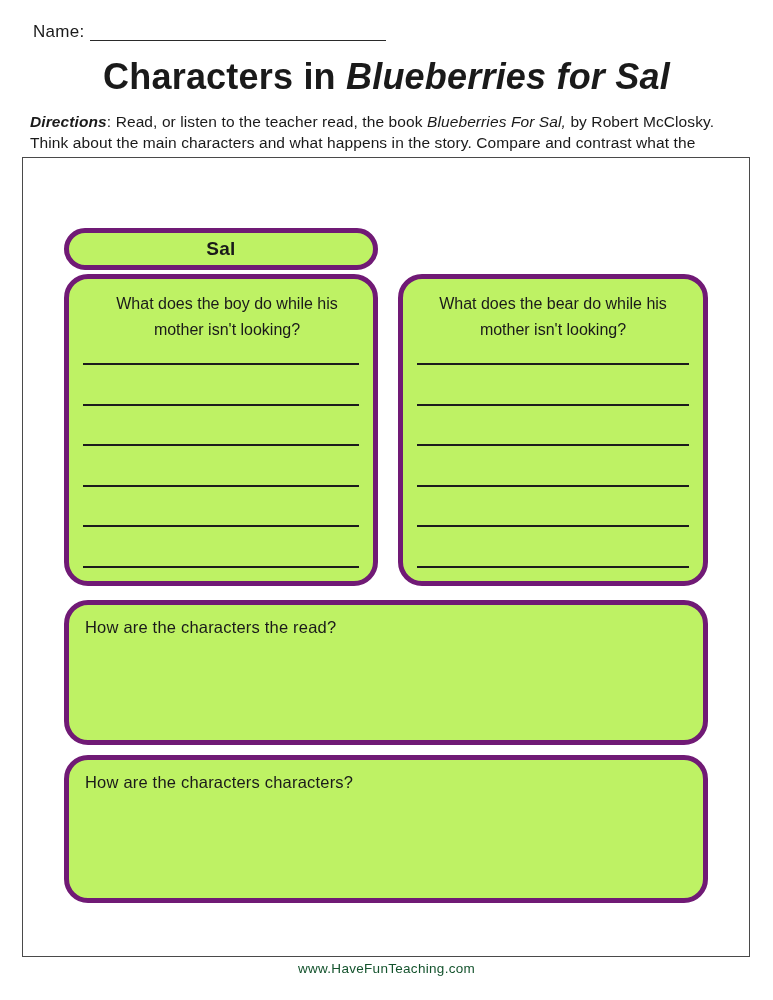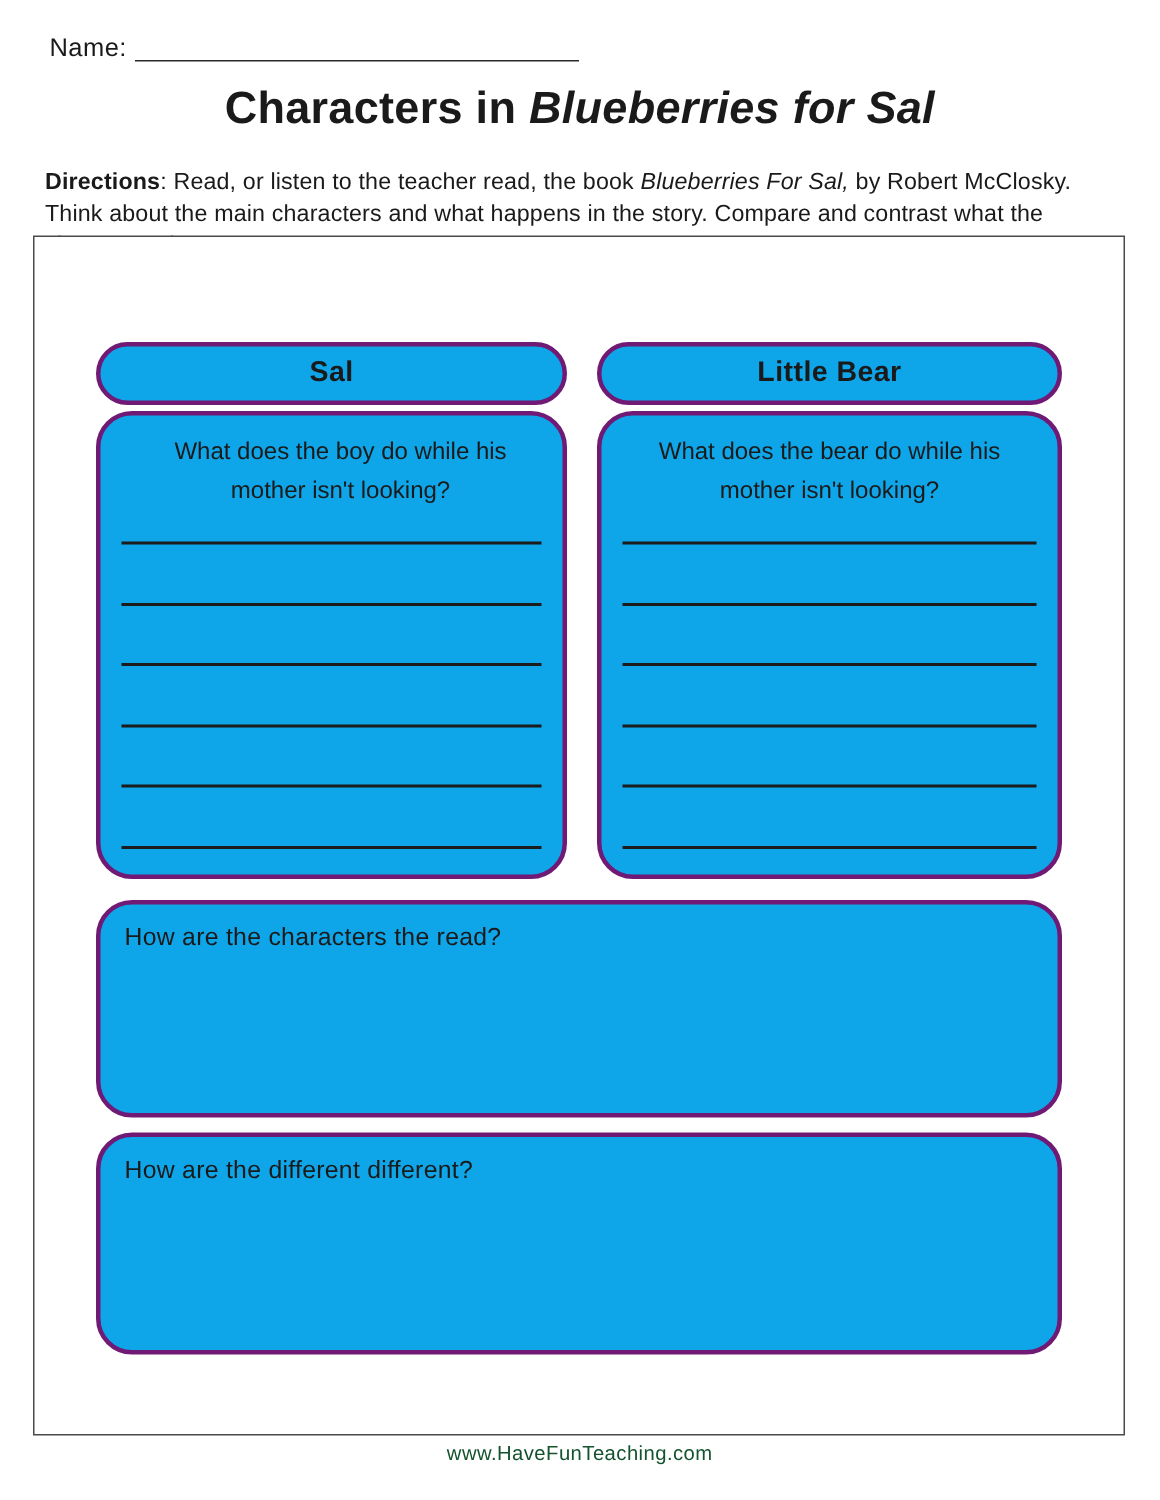--- a/index.html
+++ b/index.html
@@ -18,42 +18,42 @@
     font-size:17px; letter-spacing:0.3px;
   }
   .name-line {
     position:absolute; left:90px; top:40px; width:296px;
     border-bottom:1.5px solid #2a2a2a;
   }
   
   .title {
     position:absolute; left:0; top:56px; width:100%;
     text-align:center;
-    font-size:30px; font-weight:bold; letter-spacing:0.2px;
+    font-size:36px; font-weight:bold; letter-spacing:0.2px;
   }
   .title .book { font-style:italic; }
   
   .directions {
     position:absolute; left:30px; top:111px; width:716px;
     font-size:15.5px; line-height:21px; letter-spacing:0.1px;
   }
-  .directions .dir-label { font-weight:bold; }
+  .directions .dir-label { font-weight:bold;font-style:italic; }
   .directions .book { font-style:italic; }
   
   .frame {
     position:absolute; left:22px; top:157px; width:728px; height:800px;
     border:1.5px solid #4a4a4a;
     background:#ffffff;
   }
   
   .rbox {
     position:absolute;
-    border:3px solid #701a75;
+    border:5px solid #701a75;
     border-radius:24px;
-    background:#0ea5e9;
+    background:#bef264;
   }
   .hdr { border-radius:21px; display:flex; align-items:center; justify-content:center; }
   .hdr-sal  { left:64px;  top:228px; width:314px; height:42px; }
   .hdr-bear { left:398px; top:228px; width:310px; height:42px; }
   .hdr .hdr-label { font-size:19px; font-weight:bold; letter-spacing:0.3px; }
   .col-sal  { left:64px;  top:274px; width:314px; height:312px;padding-left:12px; }
   .col-bear { left:398px; top:274px; width:310px; height:312px; }
   .col-prompt {
     margin-top:12px; padding:0 30px;
     text-align:center; font-size:16px; line-height:26px;
@@ -82,23 +82,20 @@
 
   <div class="title"><span>Characters in </span><span class="book">Blueberries for Sal</span></div>
 
   <div class="directions"><span class="dir-label">Directions</span><span>: Read, or listen to the teacher read, the book </span><span class="book">Blueberries For Sal,</span><span> by Robert McClosky. Think about the main characters and what happens in the story.  Compare and contrast what the characters do.</span></div>
 
   <div class="frame"></div>
 
   <div class="rbox hdr hdr-sal">
     <span class="hdr-label">Sal</span>
   </div>
-  <div class="rbox hdr hdr-bear">
-    <span class="hdr-label">Little Bear</span>
-  </div>
 
   <div class="rbox col-sal">
     <div class="col-prompt">What does the boy do while his mother isn't looking?</div>
     <div class="rules">
         <div></div>
         <div></div>
         <div></div>
         <div></div>
         <div></div>
         <div></div>
@@ -113,18 +110,18 @@
         <div></div>
         <div></div>
         <div></div>
       </div>
   </div>
 
   <div class="rbox wide-same">
     <div class="wide-prompt">How are the characters the read?</div>
   </div>
   <div class="rbox wide-diff">
-    <div class="wide-prompt">How are the different different?</div>
+    <div class="wide-prompt">How are the characters characters?</div>
   </div>
 
   <div class="footer">www.HaveFunTeaching.com</div>
 
 </div>
 
 </body></html>

